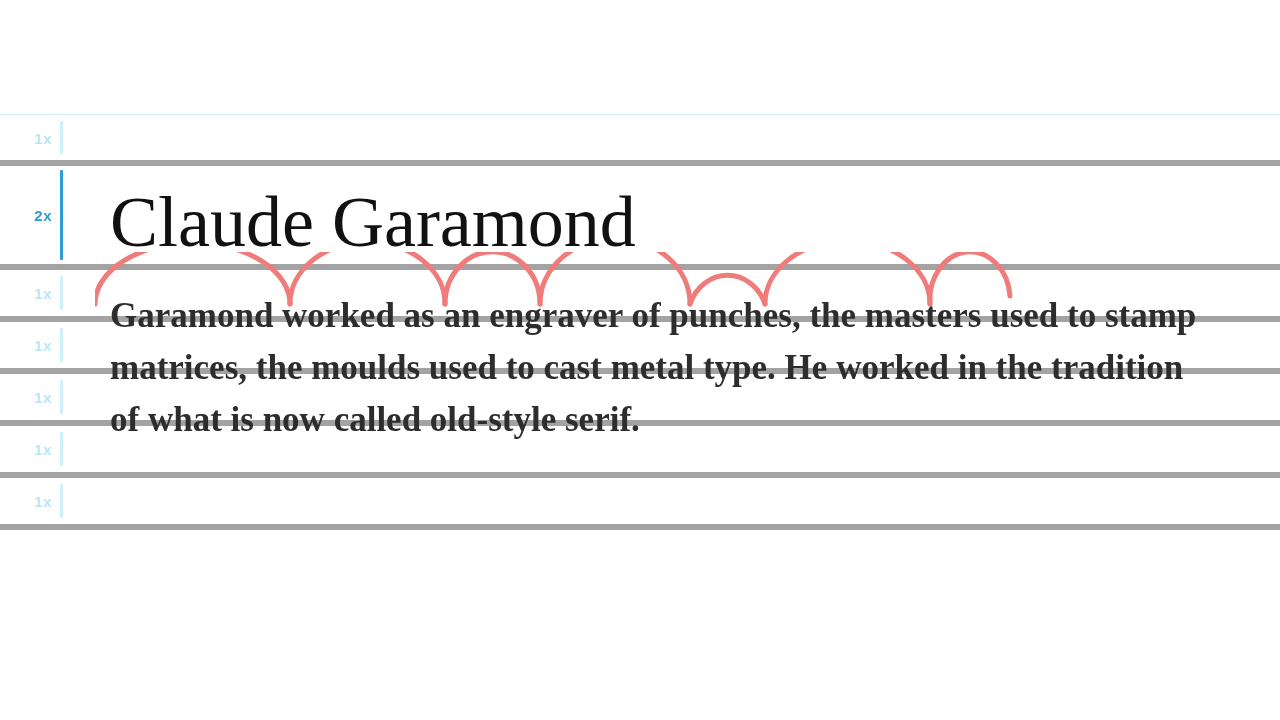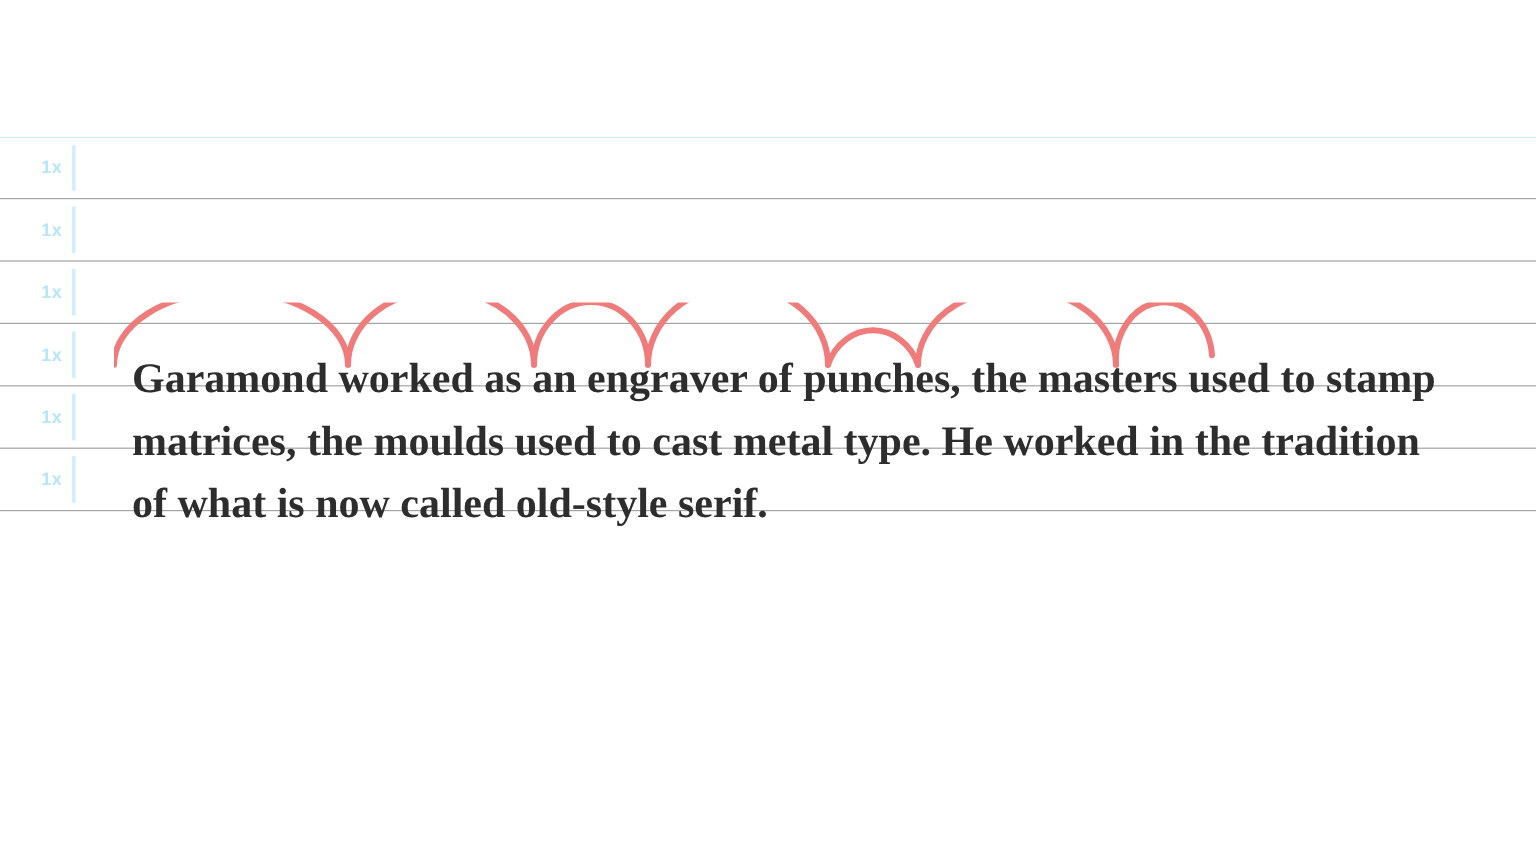--- a/index.html
+++ b/index.html
@@ -20,21 +20,21 @@
   }
   .row{
     position:relative;
     height:52px;         
     box-sizing:border-box;
   }
   .row:first-child{
     border-top:1px solid #cfeffb;
   }
   .row{
-    border-bottom:1px solid #a3a3a3;
+    border-bottom:6px solid #a3a3a3;
   }
   .row.double{
     height:104px;        
   }
   .label{
     position:absolute;
     right:calc(100% - 52px);   
     top:50%;
     transform:translateY(-50%);
     font-family:"Helvetica Neue",Arial,sans-serif;
@@ -94,20 +94,25 @@
 </head>
 <body>
 
 <div class="stage">
 
   <div class="row">
     <span class="label">1x</span>
     <span class="tick"></span>
   </div>
 
+  <div class="row double">
+    <span class="label">2x</span>
+    <span class="tick"></span>
+    <div class="heading">Claude Garamond</div>
+  </div>
 
   <div class="row">
     <span class="label">1x</span>
     <span class="tick"></span>
   </div>
 
   <div class="row">
     <span class="label">1x</span>
     <span class="tick"></span>
   </div>

